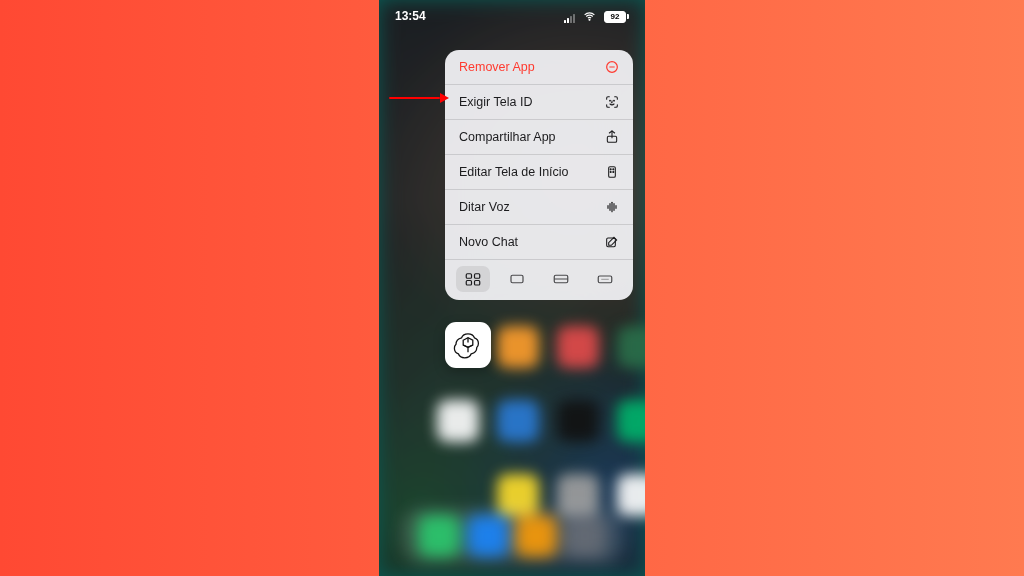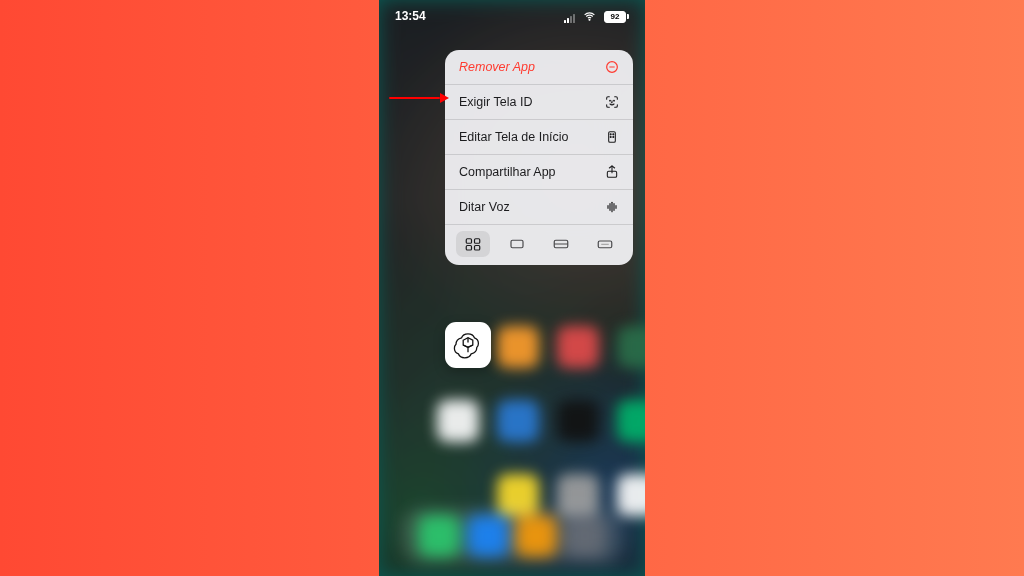--- a/index.html
+++ b/index.html
@@ -65,21 +65,21 @@
       backdrop-filter: blur(20px);
     }
     .menu-row {
       display:flex; align-items:center; justify-content:space-between;
       padding: 9px 13px 9px 14px;
       font-size: 12.5px; color:#1c1c1e;
       border-top: 0.5px solid rgba(0,0,0,0.12);
       cursor:pointer;
     }
     .menu-row:first-child { border-top:none; }
-    .menu-row.destructive { color:#ff3b30;font-style:italic; }
+    .menu-row.destructive { color:#ff3b30; }
     .menu-row .ico { width:16px; height:16px; display:flex; align-items:center; justify-content:center; flex-shrink:0; }
     .menu-row .ico svg{width:16px;height:16px}
     .menu-foot {
       display:flex; justify-content:space-around; align-items:center;
       padding: 6px 6px 8px 6px;
       border-top: 0.5px solid rgba(0,0,0,0.12);
     }
     .widget-btn{
       width:34px;height:26px;border-radius:7px;
       display:flex;align-items:center;justify-content:center;
@@ -201,50 +201,59 @@
           <path d="M4 16v2a2 2 0 0 0 2 2h2"></path>
             <path d="M20 16v2a2 2 0 0 1-2 2h-2"></path>
           <circle cx="9" cy="10" r="0.6" fill="#1c1c1e"></circle>
             <circle cx="15" cy="10" r="0.6" fill="#1c1c1e"></circle>
           <path d="M12 10v3h-1"></path>
             <path d="M9 15c1 1 2 1.3 3 1.3s2-.3 3-1.3"></path>
         </svg>
       </span>
     </div>
     <div class="menu-row">
+      <span>Compartilhar App</span>
+      <span class="ico">
+        <svg viewBox="0 0 24 24" fill="none" stroke="#1c1c1e" stroke-width="1.6" stroke-linecap="round">
+            <path d="M12 3v10"></path>
+            <path d="M8 6l4-3 4 3"></path>
+            <rect x="5" y="11" width="14" height="9" rx="2"></rect>
+          </svg>
+      </span>
+    </div>
+    <div class="menu-row">
       <span>Editar Tela de Início</span>
       <span class="ico">
         <svg viewBox="0 0 24 24" fill="none" stroke="#1c1c1e" stroke-width="1.6">
             <rect x="7" y="4" width="10" height="16" rx="2"></rect>
             <circle cx="10" cy="8" r="0.8" fill="#1c1c1e"></circle>
             <circle cx="14" cy="8" r="0.8" fill="#1c1c1e"></circle>
             <circle cx="10" cy="12" r="0.8" fill="#1c1c1e"></circle>
             <circle cx="14" cy="12" r="0.8" fill="#1c1c1e"></circle>
           </svg>
       </span>
     </div>
     <div class="menu-row">
-      <span>Compartilhar App</span>
-      <span class="ico">
-        <svg viewBox="0 0 24 24" fill="none" stroke="#1c1c1e" stroke-width="1.6" stroke-linecap="round">
-            <path d="M12 3v10"></path>
-            <path d="M8 6l4-3 4 3"></path>
-            <rect x="5" y="11" width="14" height="9" rx="2"></rect>
-          </svg>
-      </span>
-    </div>
-    <div class="menu-row">
       <span>Ditar Voz</span>
       <span class="ico">
         <svg viewBox="0 0 24 24" stroke="#1c1c1e" stroke-width="1.8" stroke-linecap="round">
             <line x1="6" y1="10" x2="6" y2="14"></line>
             <line x1="9" y1="7" x2="9" y2="17"></line>
             <line x1="12" y1="5" x2="12" y2="19"></line>
             <line x1="15" y1="7" x2="15" y2="17"></line>
             <line x1="18" y1="10" x2="18" y2="14"></line>
+          </svg>
+      </span>
+    </div>
+    <div class="menu-row">
+      <span>Novo Chat</span>
+      <span class="ico">
+        <svg viewBox="0 0 24 24" fill="none" stroke="#1c1c1e" stroke-width="1.6" stroke-linecap="round">
+            <rect x="4" y="6" width="13" height="13" rx="2"></rect>
+            <path d="M15 5l4 4-8 8H7v-4z"></path>
           </svg>
       </span>
     </div>
 
     <div class="menu-foot">
       <div class="widget-btn sel">
         <svg viewBox="0 0 24 20" fill="none" stroke="currentColor" stroke-width="1.6">
             <rect x="3" y="3" width="7" height="6" rx="1.5"></rect>
             <rect x="14" y="3" width="7" height="6" rx="1.5"></rect>
             <rect x="3" y="12" width="7" height="6" rx="1.5"></rect>

